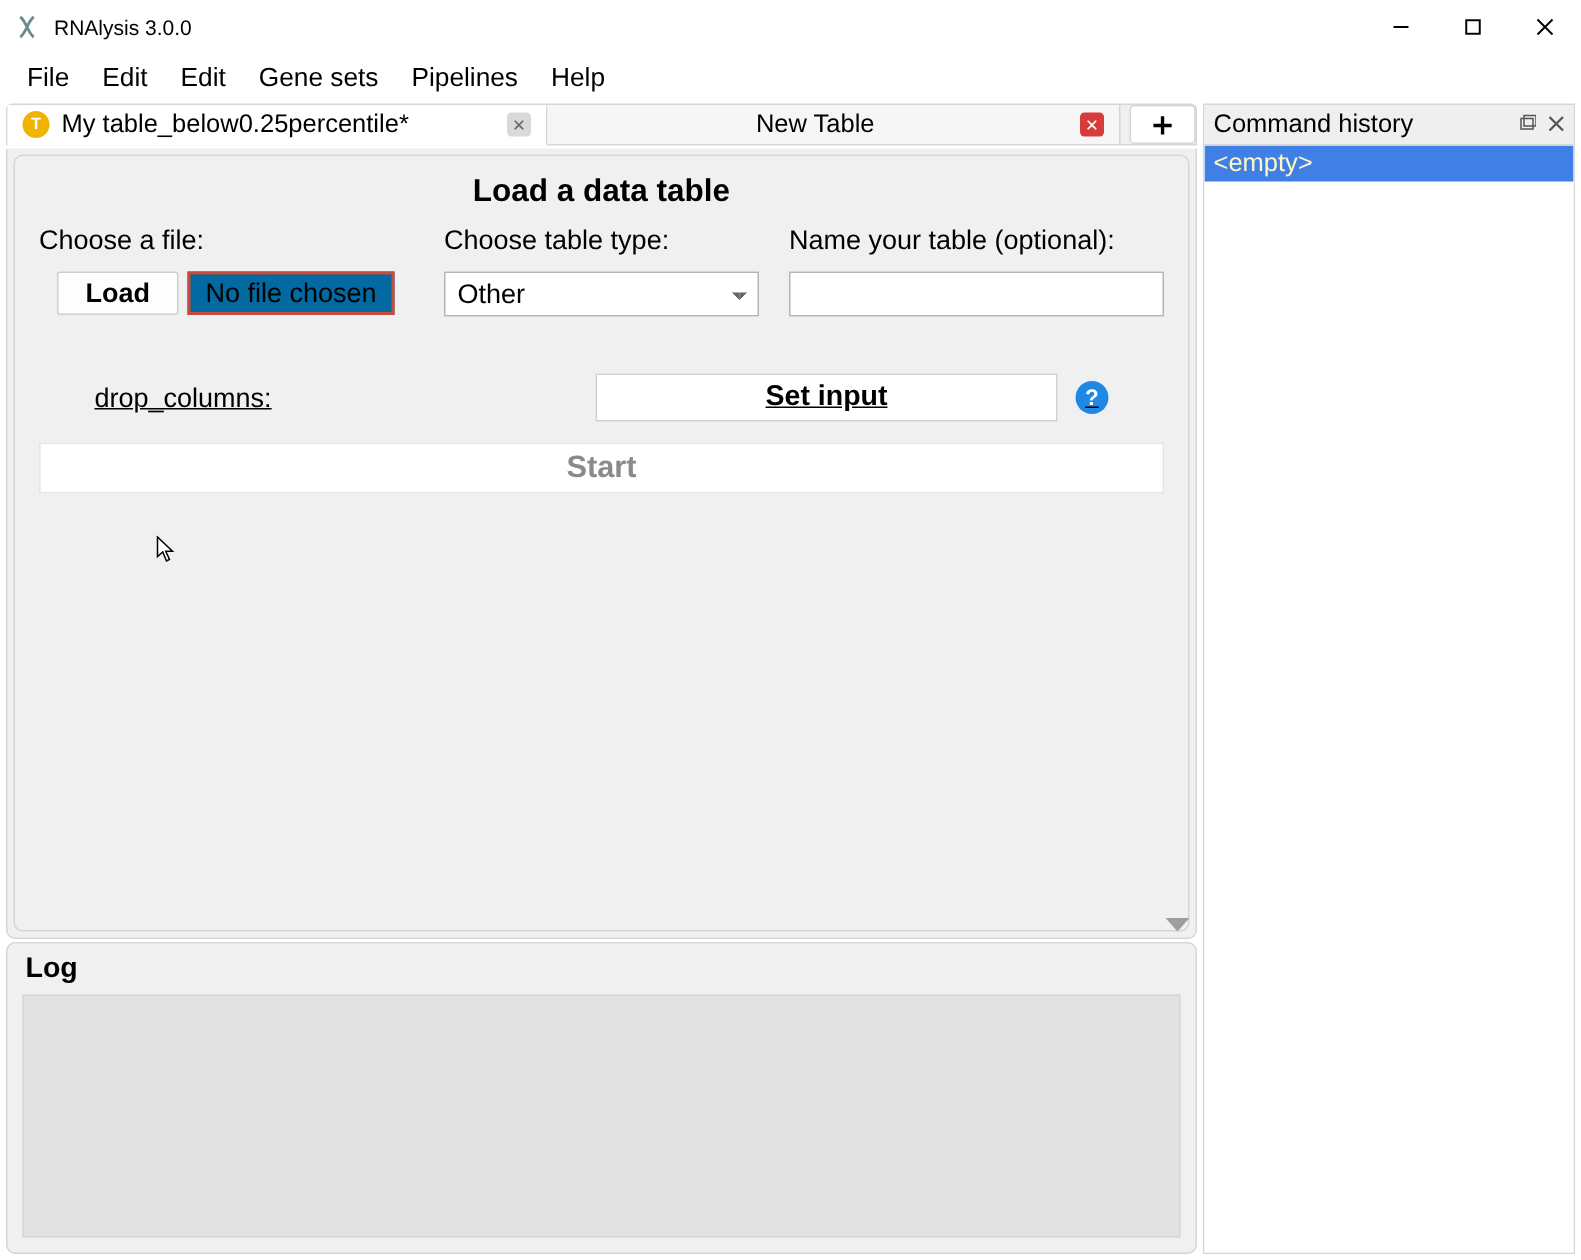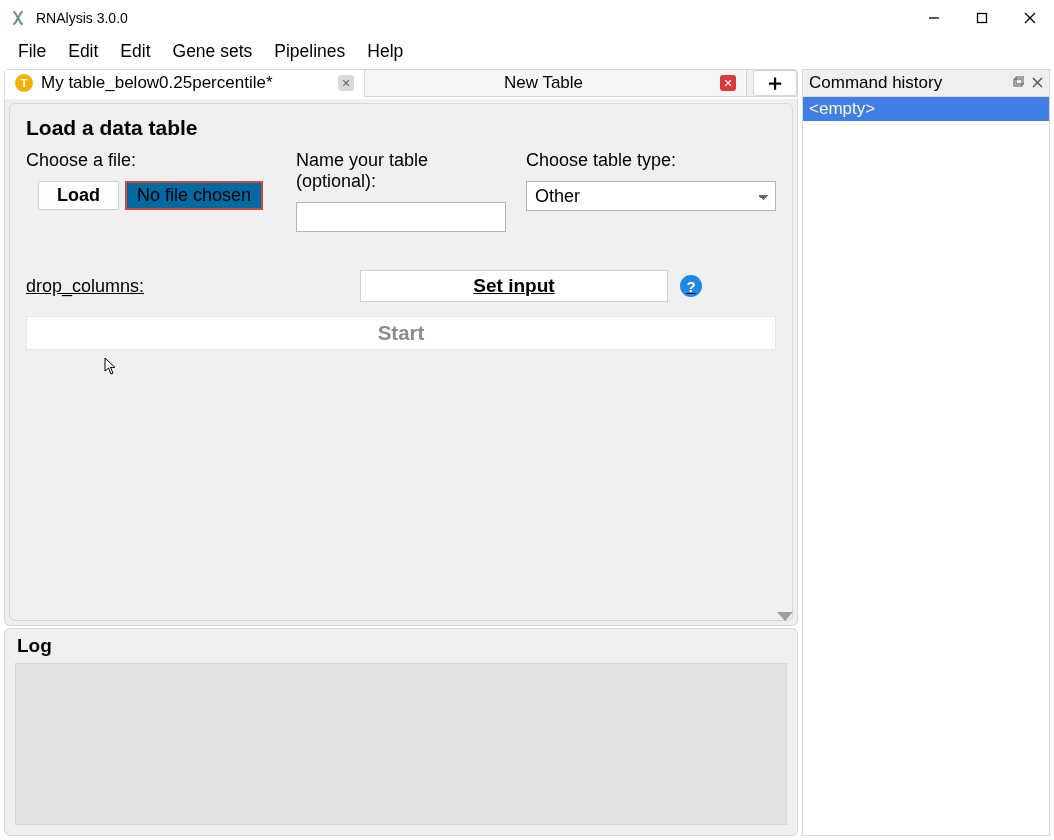--- a/index.html
+++ b/index.html
@@ -125,20 +125,21 @@
     border-radius:0 0 6px 6px;
   }
   .group {
     border:1px solid #d6d6d6;
     border-radius:6px;
     background:#f0f0f0;
     padding: 8px 16px 16px 16px;
     flex:1;
     display:flex; flex-direction:column;
     position:relative;
+    align-items:center;
   }
   .group-title {
     font-size:21px; font-weight:700;
     margin: 4px 0 10px 0;
   }
   .row3 {
     display:grid;
     grid-template-columns: 250px 210px 1fr;
     gap:20px;
     font-size:18px;
@@ -296,28 +297,28 @@
               <button class="btn">Load</button>
               <span class="file-status">No file chosen</span>
               <span class="cursor-arrow">
                 <svg width="14" height="18" viewBox="0 0 14 18">
                     <path d="M1 1 L1 14 L4.5 11 L7 17 L9 16 L6.5 10.5 L11 10.5 Z" fill="#fff" stroke="#000" stroke-width="1"></path>
                   </svg>
               </span>
             </div>
           </div>
           <div class="cell">
-            <label>Name your table (optional):</label>
-            <input class="txt" type="text" value="" style="">
-          </div>
-          <div class="cell">
             <label>Choose table type:</label>
             <select class="combo">
               <option>Other</option>
             </select>
+          </div>
+          <div class="cell">
+            <label>Name your table (optional):</label>
+            <input class="txt" type="text" value="" style="">
           </div>
         </div>
 
         <div class="drop-row">
           <div class="lbl">drop_columns:</div>
           <div class="setbtn">Set input</div>
           <span class="helpdot">?</span>
         </div>
 
         <div class="startbar">Start</div>

